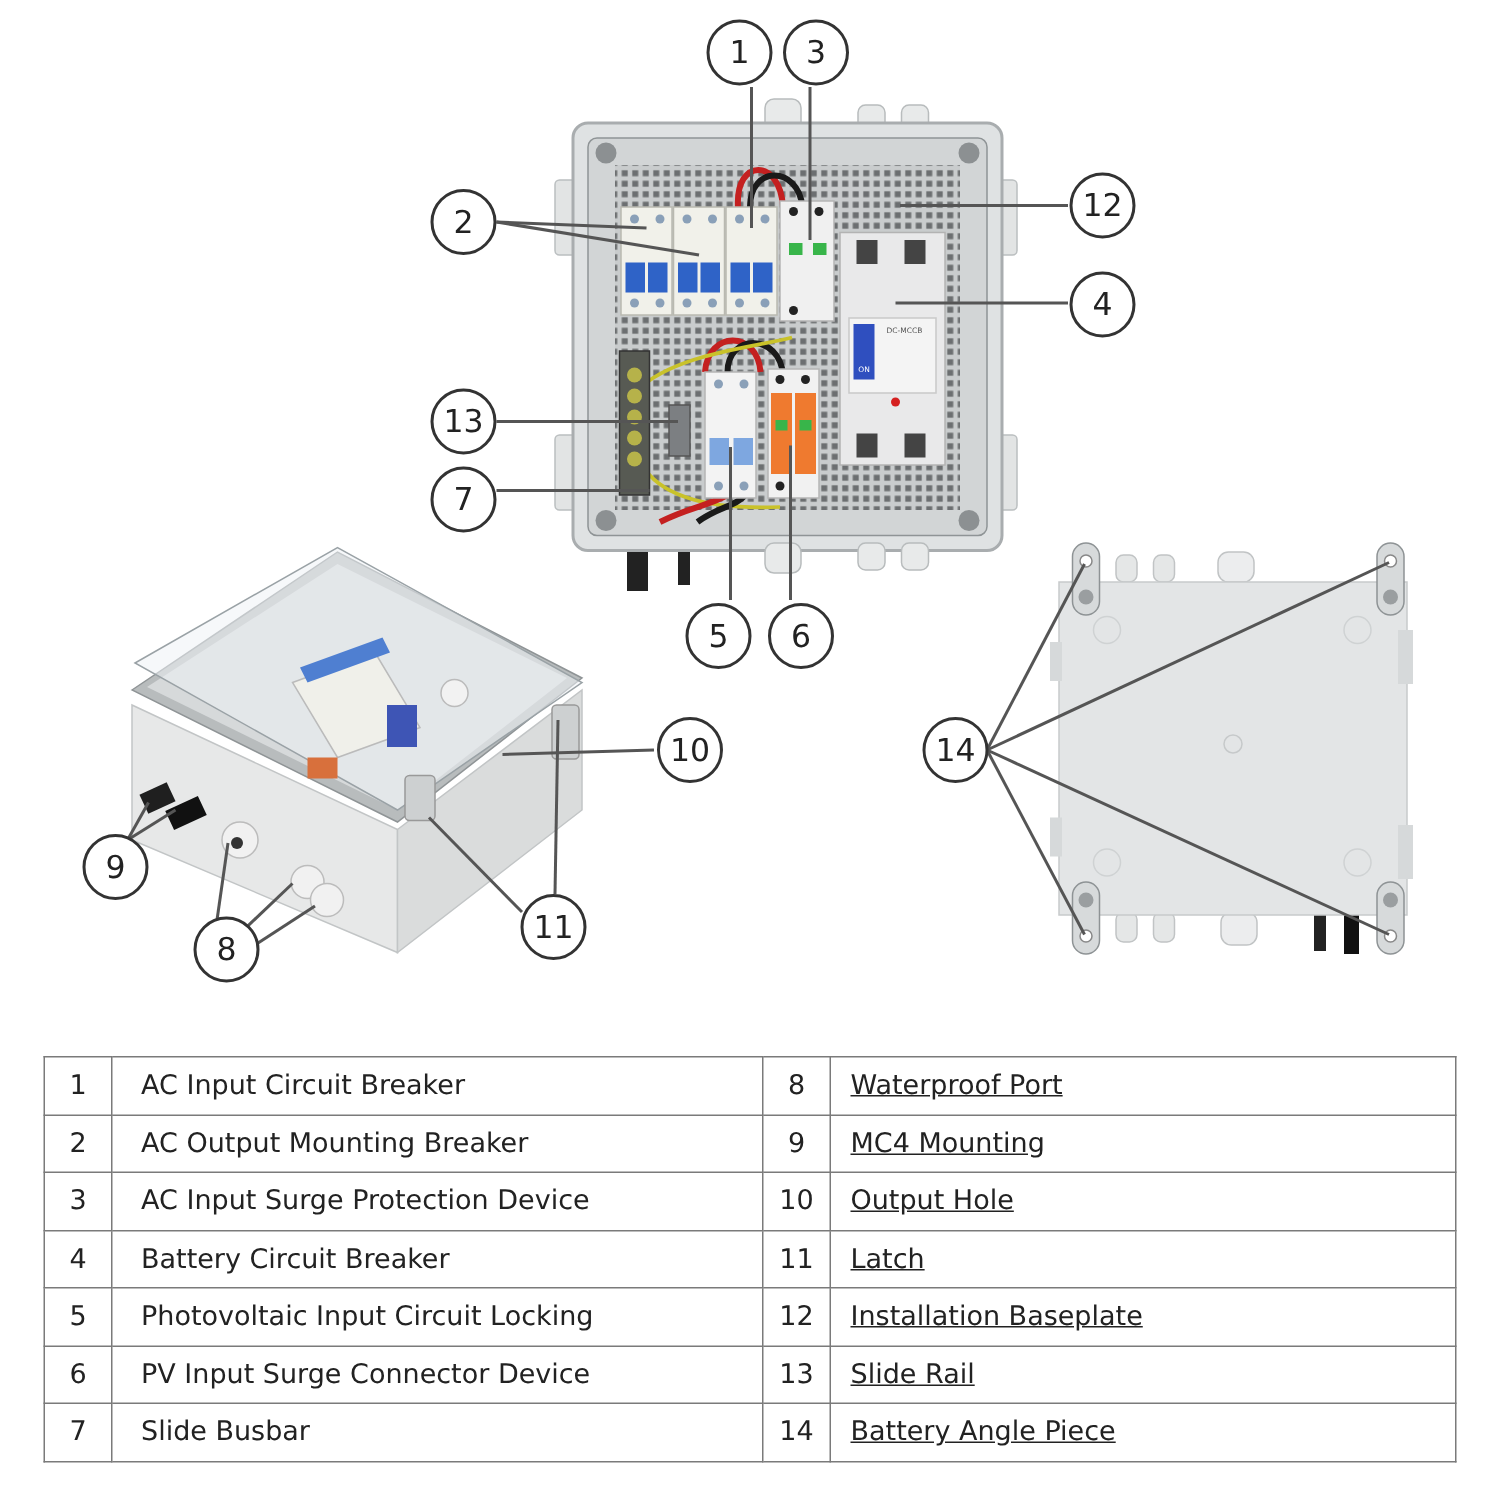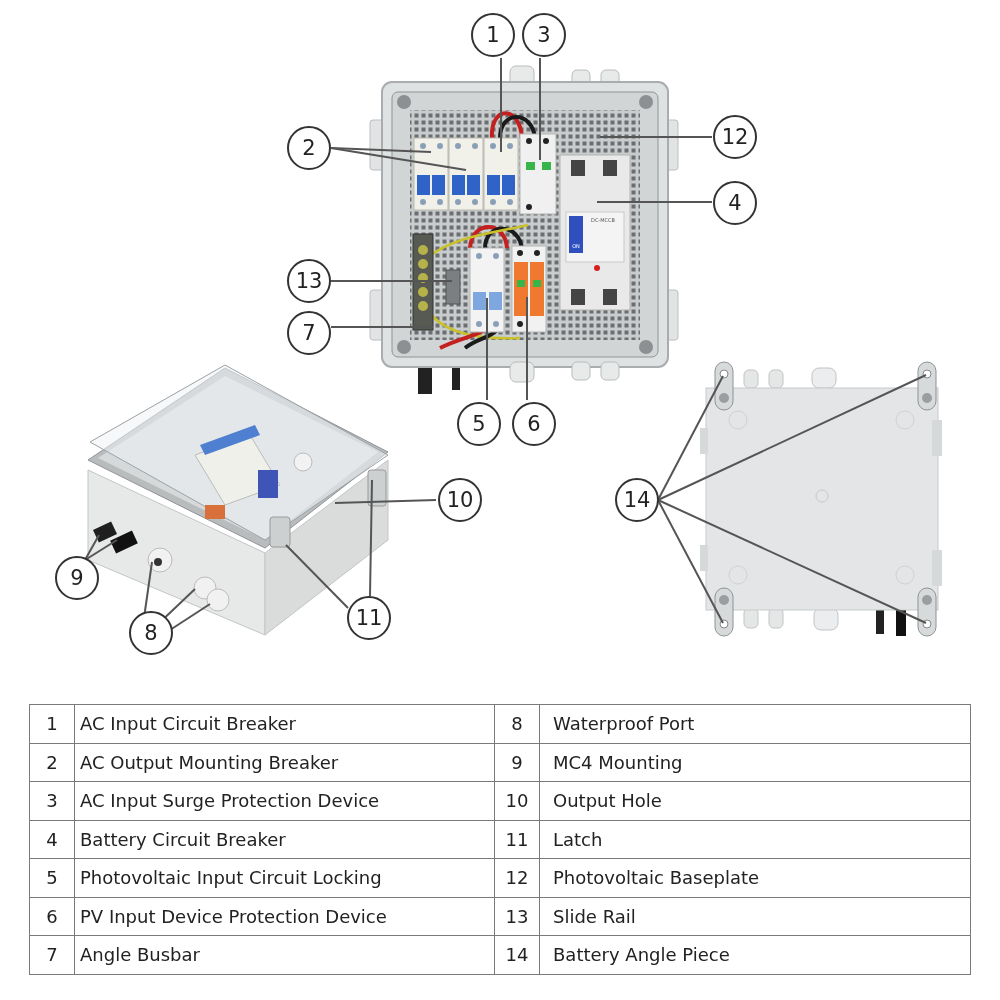--- a/index.html
+++ b/index.html
@@ -4,23 +4,23 @@
 <style>
   html, body { margin: 0; padding: 0; background: #ffffff; }
   body { width: 1000px; height: 1000px; position: relative; overflow: hidden; font-family: "DejaVu Sans", sans-serif; }
   #figure { position: absolute; left: 0; top: 0; width: 1000px; height: 700px; }
   .callout circle { fill: #ffffff; stroke: #333333; stroke-width: 2; }
   .callout text { font-family: "DejaVu Sans", sans-serif; font-size: 21px; fill: #222222; text-anchor: middle; dominant-baseline: central; }
   .leader { stroke: #555555; stroke-width: 2; fill: none; }
   #legend-table { position: absolute; left: 29px; top: 704px; width: 942px; border-collapse: collapse; font-family: "DejaVu Sans", sans-serif; font-size: 18px; color: #222222; }
   #legend-table td { border: 1.5px solid #7a7a7a; height: 37.5px; padding: 0; }
   #legend-table td.num { width: 44px; text-align: center; }
-  #legend-table td.lbl { padding-left: 5px; width: 414px; }
+  #legend-table td.lbl { padding-left: 19px; width: 414px; }
   #legend-table td.num2 { width: 44px; text-align: center; }
-  #legend-table td.lbl2 { padding-left: 13px; }
+  #legend-table td.lbl2 { padding-left: 13px; text-decoration: underline; }
 </style>
 </head>
 <body>
 
 <svg id="figure" viewBox="0 0 1000 700">
   <defs>
     <pattern id="perf" width="7" height="7" patternUnits="userSpaceOnUse">
       <rect width="7" height="7" fill="#c9cccd"></rect>
       <rect x="1.5" y="1.5" width="4" height="4" fill="#6c6f71"></rect>
     </pattern>
@@ -314,28 +314,28 @@
     <tr>
       <td class="num">4</td>
       <td class="lbl">Battery Circuit Breaker</td>
       <td class="num2">11</td>
       <td class="lbl2">Latch</td>
     </tr>
     <tr>
       <td class="num">5</td>
       <td class="lbl">Photovoltaic Input Circuit Locking</td>
       <td class="num2">12</td>
-      <td class="lbl2">Photovoltaic Baseplate</td>
+      <td class="lbl2">Installation Baseplate</td>
     </tr>
     <tr>
       <td class="num">6</td>
-      <td class="lbl">PV Input Device Protection Device</td>
+      <td class="lbl">PV Input Surge Connector Device</td>
       <td class="num2">13</td>
       <td class="lbl2">Slide Rail</td>
     </tr>
     <tr>
       <td class="num">7</td>
-      <td class="lbl">Angle Busbar</td>
+      <td class="lbl">Slide Busbar</td>
       <td class="num2">14</td>
       <td class="lbl2">Battery Angle Piece</td>
     </tr>
   </tbody>
 </table>
 
 </body></html>

